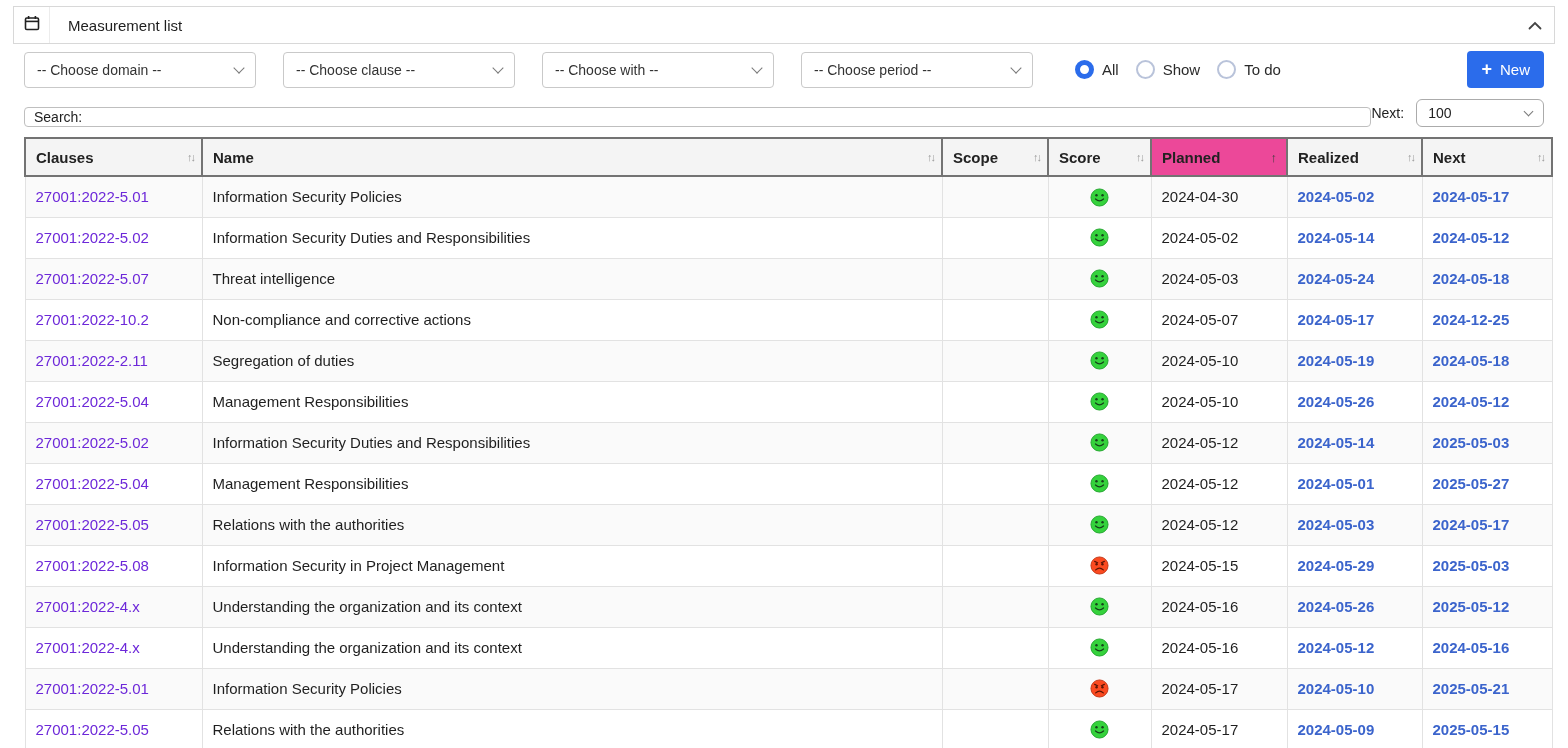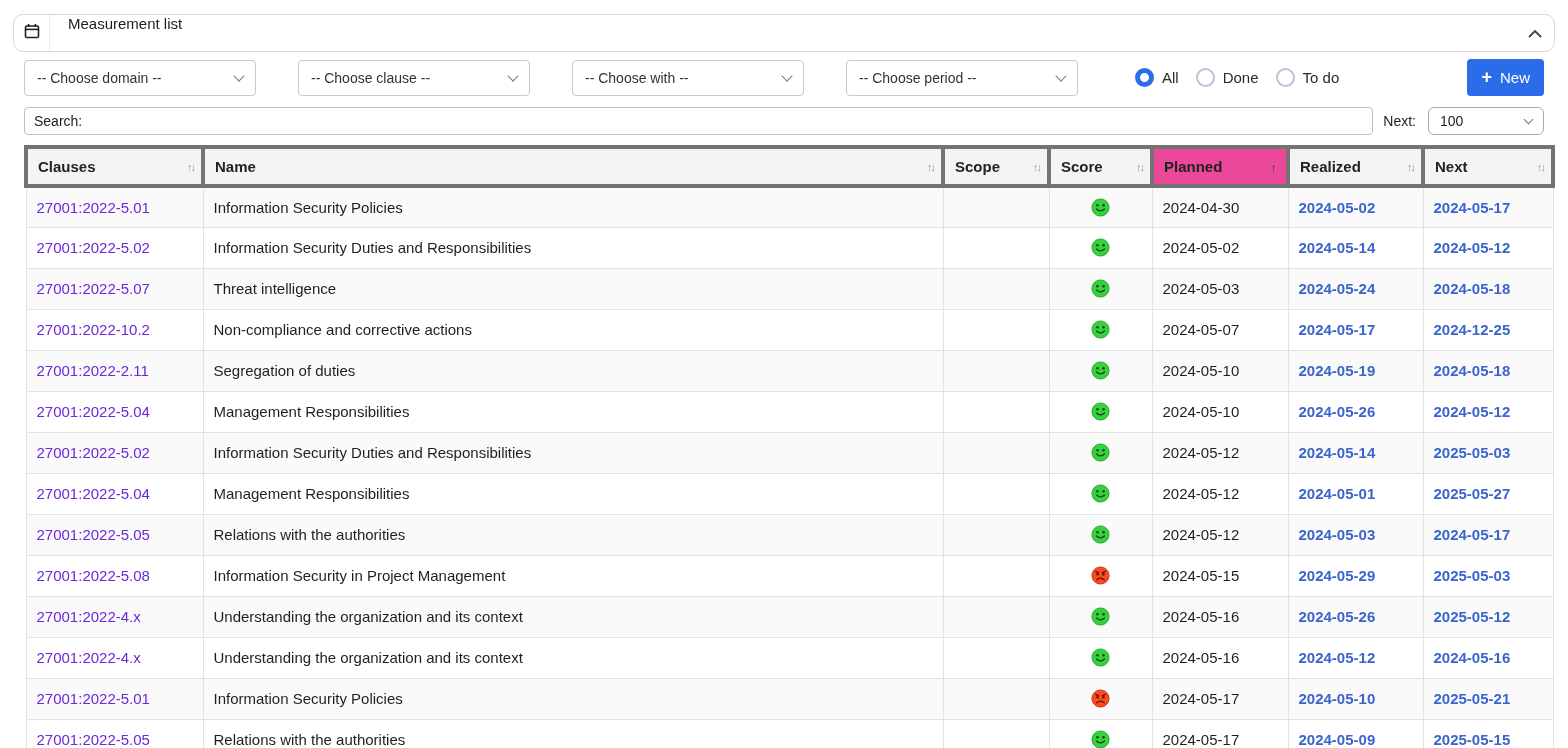--- a/index.html
+++ b/index.html
@@ -5,36 +5,36 @@
   * { box-sizing: border-box; }
   html,body { margin:0; padding:0; }
   body {
     width:1568px; height:748px; overflow:hidden;
     background:#fff; color:#222;
     font-family:"Liberation Sans", sans-serif;
   }
 
   
   .toolbar {
-    margin:14px 13px 0; height:38px;
-    border:1px solid #d8d8d8; border-radius:10px;
-    display:flex; align-items:flex-start; background:#fff;
+    margin:6px 13px 0; height:38px;
+    border:1px solid #d8d8d8; border-radius:0;
+    display:flex; align-items:center; background:#fff;
   }
   .toolbar-icon-btn {
     width:36px; height:100%; display:flex; align-items:center; justify-content:center;
     border-right:1px solid #ececec; cursor:pointer;
   }
   .toolbar-title { padding-left:18px; font-size:15px; color:#1e1e1e; flex:1; }
   .toolbar-collapse {
     width:38px; height:100%; display:flex; align-items:center; justify-content:center;
     cursor:pointer;
   }
 
   
-  .filters { margin:7px 24px 0; display:flex; align-items:center; height:37px;gap:15px; }
+  .filters { margin:7px 24px 0; display:flex; align-items:center; height:37px; }
   .select-box {
     width:232px; height:36px; border:1px solid #c9c9c9; border-radius:4px;
     background:#fff; display:flex; align-items:center; justify-content:space-between;
     padding:0 12px; font-size:14px; color:#333; margin-right:27px; cursor:pointer;
   }
   .caret {
     width:8px; height:8px; border-right:1.6px solid #7a7a7a; border-bottom:1.6px solid #7a7a7a;
     transform:rotate(45deg); margin-top:-4px; flex:0 0 auto;
   }
   .radio-group { display:flex; align-items:center; margin-left:-3px;padding-left:18px; }
@@ -49,39 +49,39 @@
     margin-left:auto; min-width:72px; height:37px; padding:0 14px;
     background:#2b6ceb; color:#fff; border:none; border-radius:4px;
     display:flex; align-items:center; justify-content:center; gap:8px;
     font-size:15px; cursor:pointer; font-family:inherit;
   }
   .btn-new .plus { font-size:18px; font-weight:bold; line-height:1; margin-top:-2px; }
 
   
   .search-row { margin:11px 24px 0; display:flex; align-items:center; }
   .search-box {
-    width:1349px; height:28px; border:1px solid #bfbfbf; border-radius:4px;
-    display:flex; align-items:center; padding:0 9px; background:#fff;
+    width:1349px; height:20px; border:1px solid #bfbfbf; border-radius:4px;
+    display:flex; align-items:center; padding:0 9px; background:#fff;margin-top:8px;
   }
   .search-label { font-size:14px; color:#1e1e1e; margin-right:8px; }
   .search-input { border:none; outline:none; flex:1; height:100%; font-size:14px; font-family:inherit; background:transparent; }
   .show-label { margin-left:auto; font-size:14px; color:#1e1e1e; }
   .show-select {
-    width:116px; height:28px; border:1px solid #ababab; border-radius:6px;
+    width:128px; height:28px; border:1px solid #ababab; border-radius:6px;
     margin-left:12px; display:flex; align-items:center; justify-content:space-between;
     padding:0 11px; font-size:14px; color:#222; cursor:pointer; background:#fff;
   }
   .show-select .caret { width:7px; height:7px; }
 
   
   table.mtable {
     margin:10px 24px 0; width:1527px; border-collapse:collapse; table-layout:fixed;
   }
   .mtable th {
-    background:#f4f4f4; border:4px solid #737373; font-weight:bold; font-size:15px;
+    background:#f4f4f4; border:2px solid #737373; font-weight:bold; font-size:15px;
     color:#222; text-align:left; padding:9px 10px; position:relative; height:38px;
     cursor:pointer; white-space:nowrap; overflow:hidden;
   }
   .mtable th.sorted { background:#ec4899; }
   .mtable td {
     border:1px solid #e2e2e2; padding:10px 10px; font-size:15px; color:#1f1f1f;
     height:41px; white-space:nowrap; overflow:hidden; background-clip:padding-box;
   }
   .mtable tbody tr:nth-child(odd) td { background-color:#fafafa; }
   .mtable tbody tr:nth-child(even) td { background-color:#ffffff; }
@@ -140,21 +140,21 @@
     <span class="caret"></span>
   </div>
 
   <div class="radio-group">
     <div class="radio-item">
       <span class="radio-circle checked"></span>
       <span class="radio-label">All</span>
     </div>
     <div class="radio-item">
       <span class="radio-circle"></span>
-      <span class="radio-label">Done</span>
+      <span class="radio-label">Show</span>
     </div>
     <div class="radio-item">
       <span class="radio-circle"></span>
       <span class="radio-label">To do</span>
     </div>
   </div>
 
   <button class="btn-new">
     <span class="plus">+</span>
     <span>New</span>

